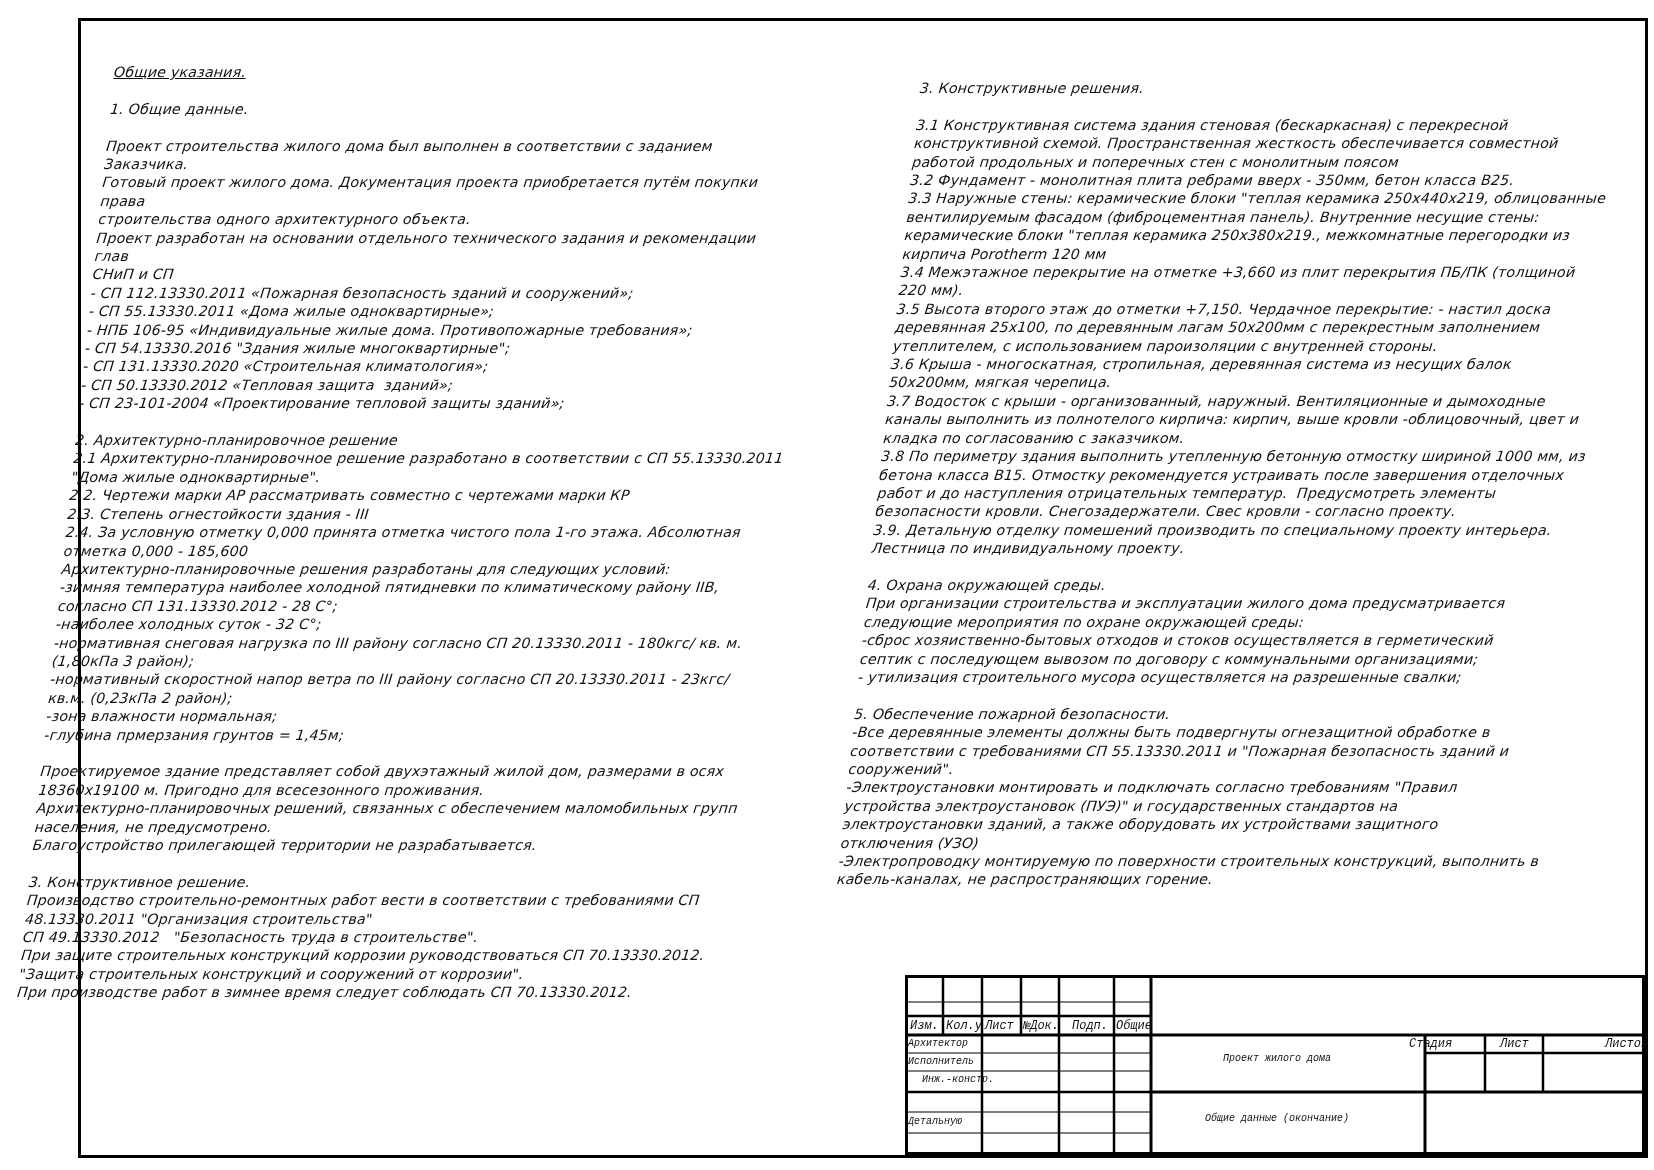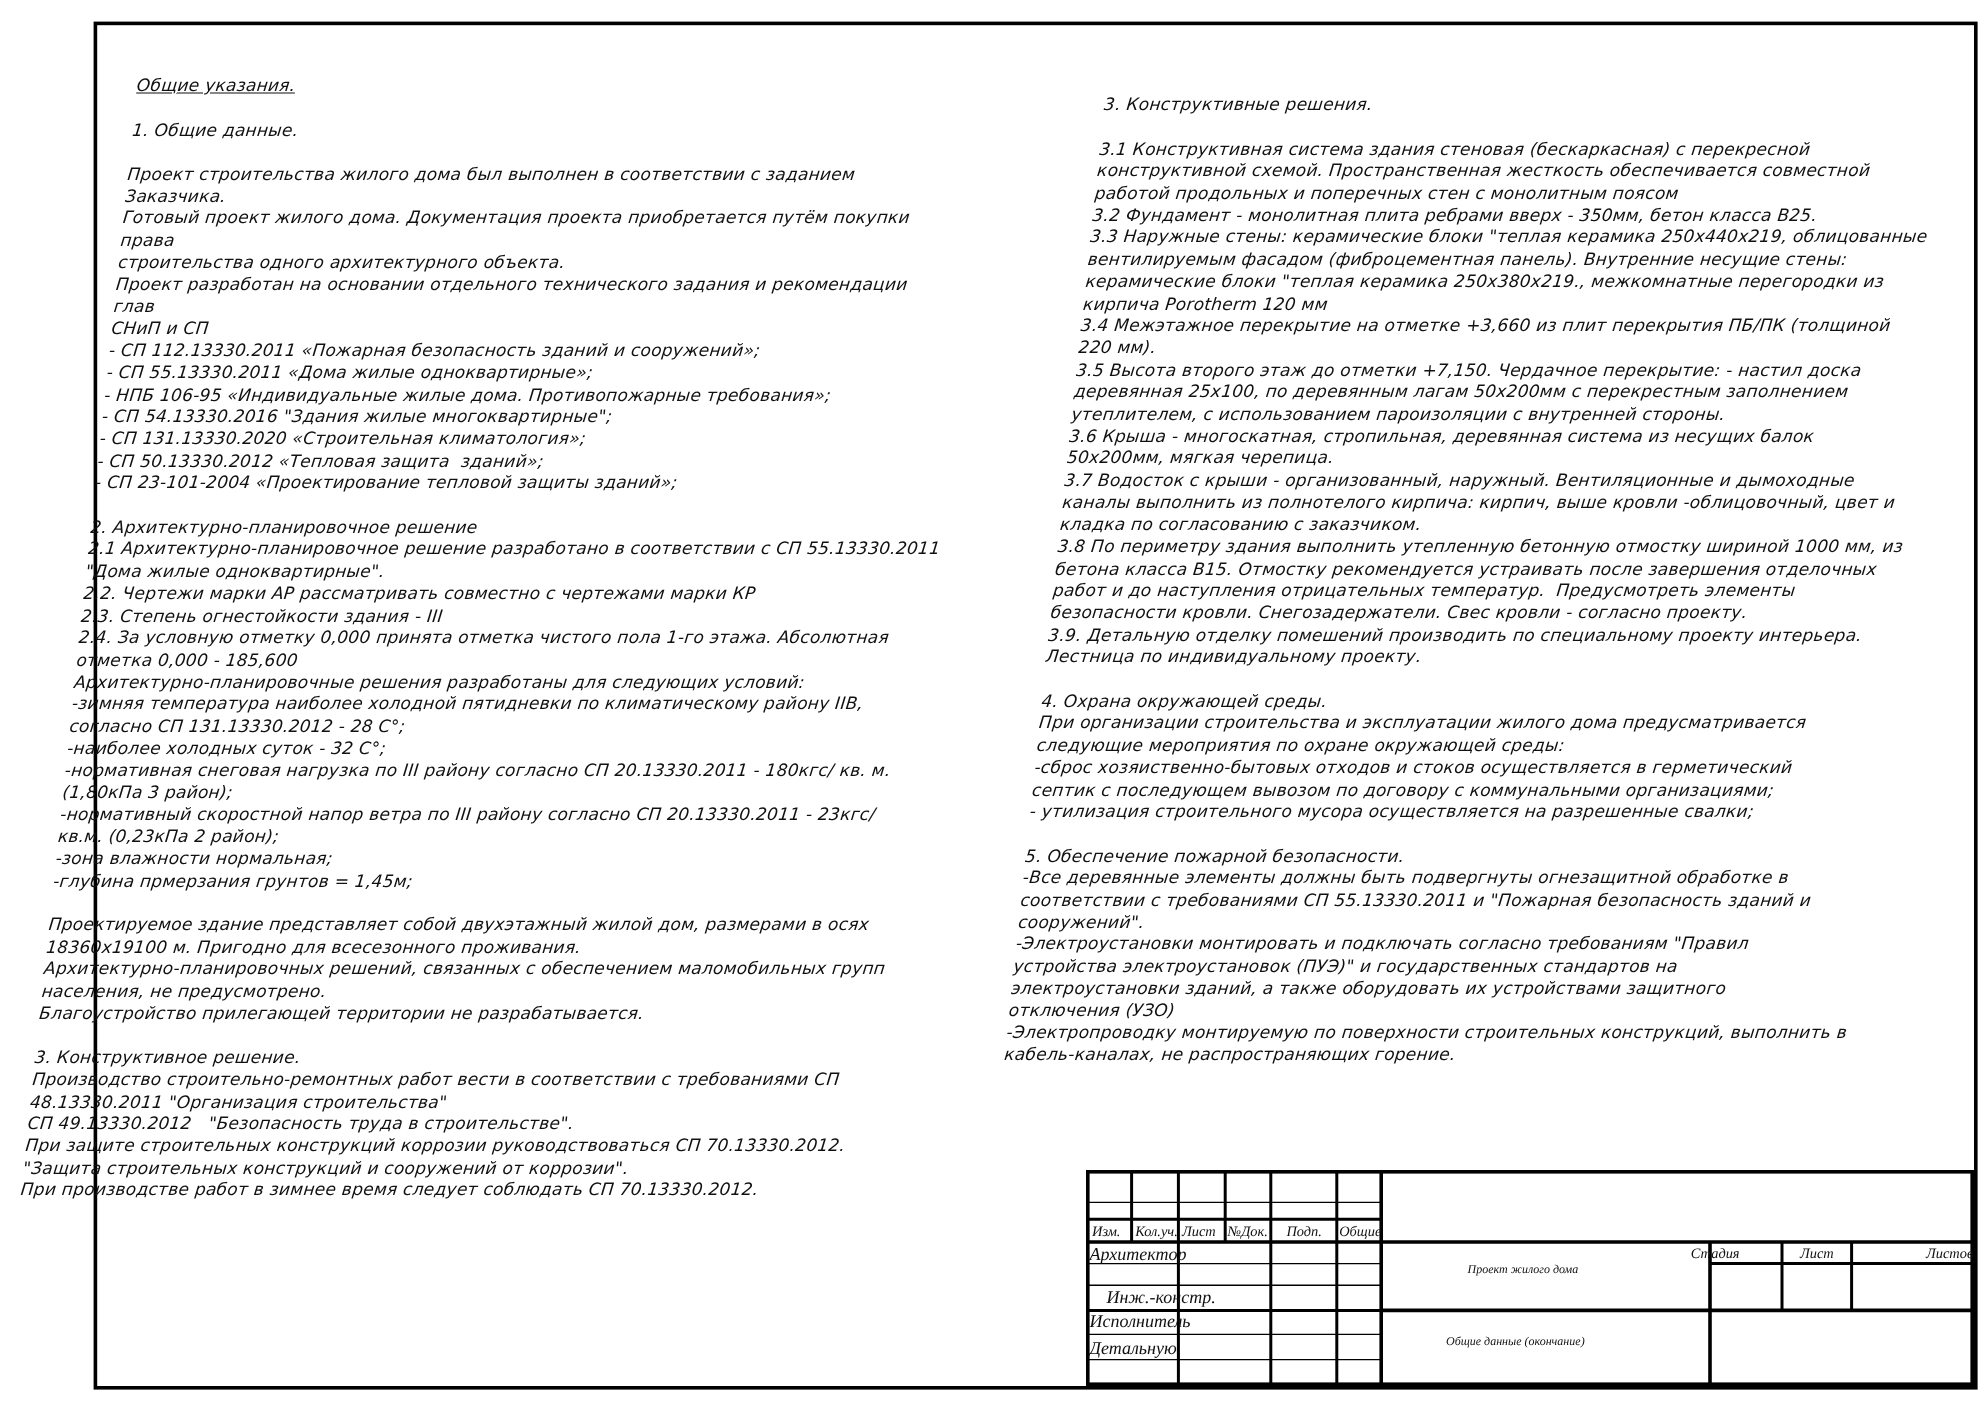--- a/index.html
+++ b/index.html
@@ -9,23 +9,23 @@
            border:3px solid #000; box-sizing:border-box; background:#fff; }
   .col { position:absolute; font-style:italic; font-size:14.2px; line-height:18.4px;
          letter-spacing:0.2px; transform:skewX(-6deg); transform-origin:left top; font-family:"DejaVu Sans", sans-serif; font-weight:300;}
   .col-left { left:34px; top:42px; width:720px; }
   .col-right { left:840px; top:58px; width:720px; }
   .line { white-space:pre; display:block; }
   .gap { display:block; height:18.4px; }
   .underline { text-decoration:underline; }
   
   .tb { position:absolute; right:0; bottom:0; width:740px; height:180px; }
-  .tb-text { position:absolute; font-style:italic; font-family:Liberation Serif, serif; color:#111; white-space:nowrap;text-align:center; }
+  .tb-text { position:absolute; font-style:italic; font-family:Liberation Mono, monospace; color:#111; white-space:nowrap;text-align:center; }
   .tb-h { font-size:12px; }
-  .tb-s { font-size:15px; }
+  .tb-s { font-size:10px; }
   .tb-big { font-size:10px; }
   svg.tbl { position:absolute; left:0; top:0; }
 </style>
 </head>
 <body>
 
 <div class="sheet">
 
   <div class="col col-left">
     <span class="line underline">Общие указания.</span>
@@ -163,21 +163,21 @@
     </svg>
 
     <span class="tb-text tb-h" style="left:5px;top:44px;">Изм.</span>
     <span class="tb-text tb-h" style="left:41px;top:44px;width:35px;overflow:hidden;">Кол.уч.</span>
     <span class="tb-text tb-h" style="left:80px;top:44px;">Лист</span>
     <span class="tb-text tb-h" style="left:118px;top:44px;">№Док.</span>
     <span class="tb-text tb-h" style="left:167px;top:44px;">Подп.</span>
     <span class="tb-text tb-h" style="left:211px;top:44px;">Общие</span>
 
     <span class="tb-text tb-s" style="left:3px;top:63px;">Архитектор</span>
-    <span class="tb-text tb-s" style="left:3px;top:81px;margin-top:38px;">Исполнитель</span>
+    <span class="tb-text tb-s" style="left:3px;top:81px;">Исполнитель</span>
     <span class="tb-text tb-s" style="left:3px;top:99px;margin-left:14px;">Инж.-констр.</span>
     <span class="tb-text tb-s" style="left:3px;top:141px;">Детальную</span>
 
     <span class="tb-text tb-big" style="left:318px;top:78px;">Проект жилого дома</span>
     <span class="tb-text tb-big" style="left:300px;top:138px;">Общие данные (окончание)</span>
 
     <span class="tb-text tb-h" style="left:504px;top:62px;">Стадия</span>
     <span class="tb-text tb-h" style="left:595px;top:62px;">Лист</span>
     <span class="tb-text tb-h" style="left:700px;top:62px;">Листов</span>
     <span class="tb-text tb-h" style="left:540px;top:90px;"></span>

